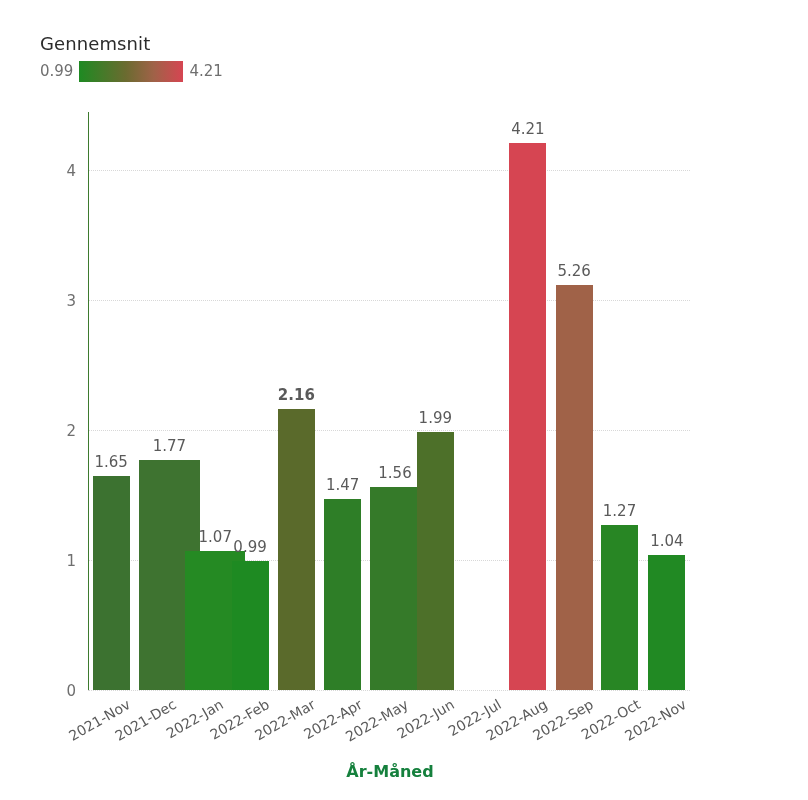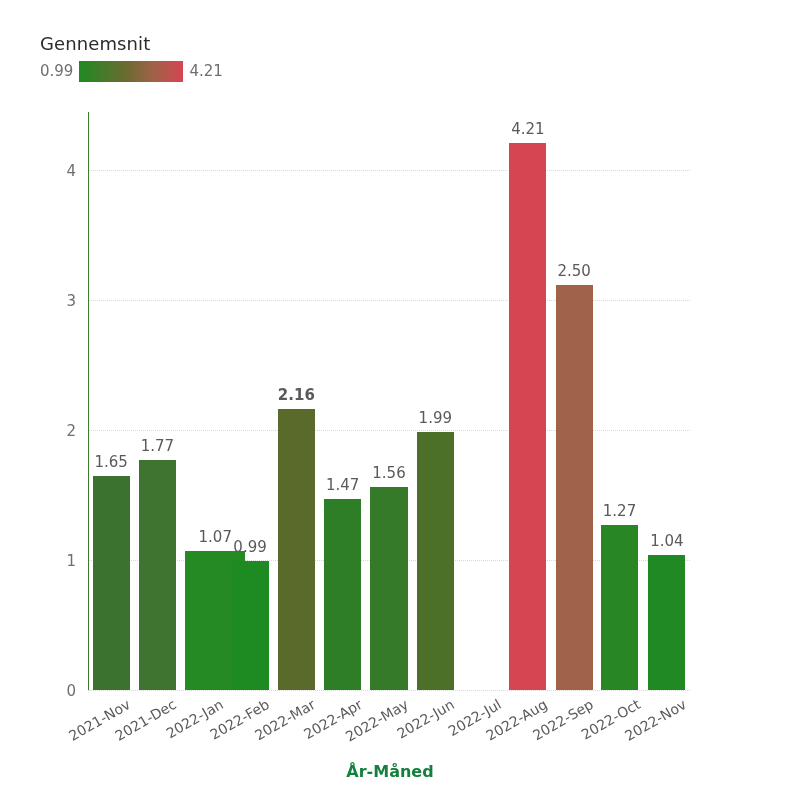--- a/index.html
+++ b/index.html
@@ -172,46 +172,46 @@
         </div>
         <div class="gridline" style="top: 58.4494px;">
           <div class="ytick-label">4</div>
         </div>
       </div>
     <div id="axis-line"></div>
     <div id="bars-layer">
         <div class="bar" title="2021-Nov: 1.65" style="left: 4.63077px; width: 37.0462px; height: 214.315px; background: rgb(60, 114, 48);">
           <div class="bar-value">1.65</div>
         </div>
-        <div class="bar" title="2021-Dec: 1.77" style="left: 50.9385px; width: 37.0462px; height: 229.901px; background: rgb(62, 115, 48);">
+        <div class="bar" title="2021-Dec: 1.77" style="left: 50.9385px; width: 37.0462px; height: 229.901px; background: rgb(62, 115, 48); padding-left: 24px;">
           <div class="bar-value">1.77</div>
         </div>
         <div class="bar" title="2022-Jan: 1.07" style="left: 97.2462px; width: 60px; height: 138.98px; background: rgb(37, 138, 35);">
           <div class="bar-value">1.07</div>
         </div>
         <div class="bar" title="2022-Feb: 0.99" style="left: 143.554px; width: 37.0462px; height: 128.589px; background: rgb(30, 138, 34);">
           <div class="bar-value">0.99</div>
         </div>
         <div class="bar" title="2022-Mar: 2.16" style="left: 189.862px; width: 37.0462px; height: 280.557px; background: rgb(90, 106, 43); font-weight: bold;">
           <div class="bar-value">2.16</div>
         </div>
         <div class="bar" title="2022-Apr: 1.47" style="left: 236.169px; width: 37.0462px; height: 190.935px; background: rgb(46, 126, 39);">
           <div class="bar-value">1.47</div>
         </div>
-        <div class="bar" title="2022-May: 1.56" style="left: 282.477px; width: 37.0462px; height: 202.625px; background: rgb(53, 122, 41);">
+        <div class="bar" title="2022-May: 1.56" style="left: 282.477px; width: 37.0462px; height: 202.625px; background: rgb(53, 122, 41); padding-left: 12px;">
           <div class="bar-value">1.56</div>
         </div>
         <div class="bar" title="2022-Jun: 1.99" style="left: 328.785px; width: 37.0462px; height: 258.476px; background: rgb(77, 112, 41);">
           <div class="bar-value">1.99</div>
         </div>
         <div class="bar" title="2022-Aug: 4.21" style="left: 421.4px; width: 37.0462px; height: 546.827px; background: rgb(214, 69, 82);">
           <div class="bar-value">4.21</div>
         </div>
         <div class="bar" title="2022-Sep: 3.12" style="left: 467.708px; width: 37.0462px; height: 405.249px; background: rgb(160, 98, 72);">
-          <div class="bar-value">2.50</div>
+          <div class="bar-value">5.26</div>
         </div>
         <div class="bar" title="2022-Oct: 1.27" style="left: 513px; width: 37.0462px; height: 164.957px; background: rgb(40, 134, 36);">
           <div class="bar-value">1.27</div>
         </div>
         <div class="bar" title="2022-Nov: 1.04" style="left: 560.323px; width: 37.0462px; height: 135.083px; background: rgb(33, 137, 35);">
           <div class="bar-value">1.04</div>
         </div>
       </div>
     <div id="xlabels-layer">
         <div class="xtick-label" style="left: 37.1538px; transform: translateX(-100%) rotate(-30deg); transform-origin: right top;"><span>2021-Nov</span></div>

